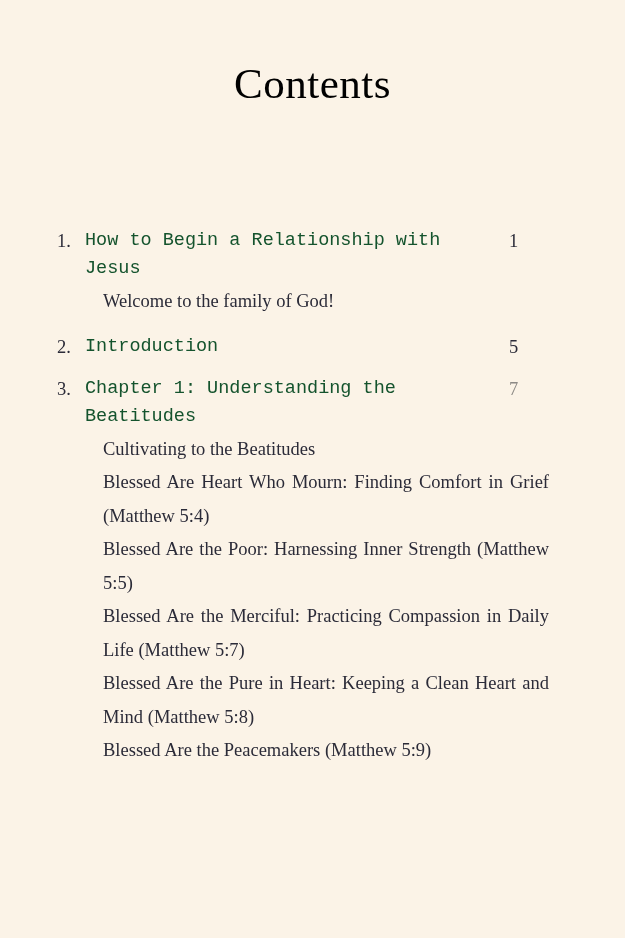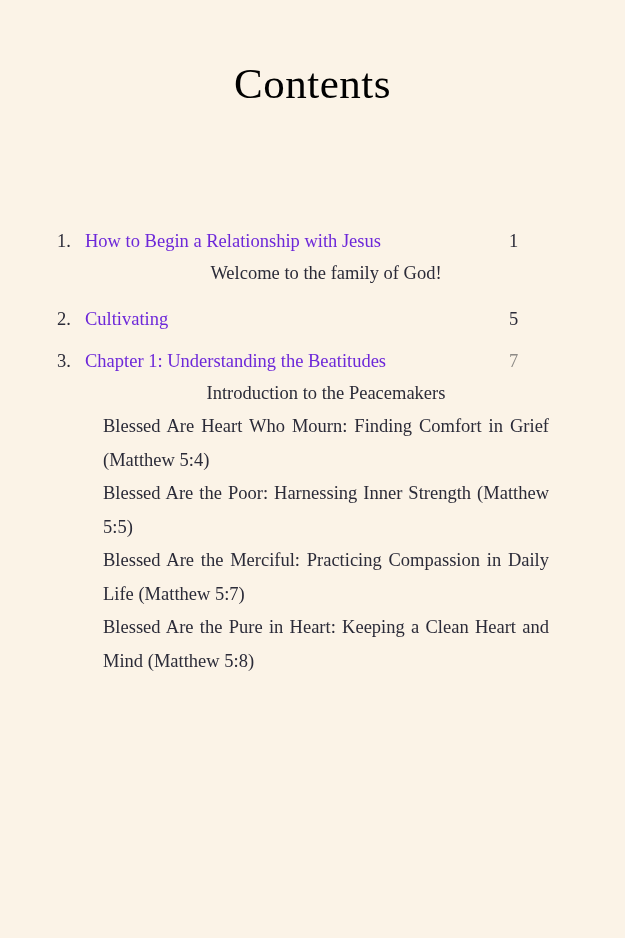--- a/index.html
+++ b/index.html
@@ -66,21 +66,22 @@
     color: #2B2B38;
     text-align: left;
   }
 
   .entry-title {
     display: block;
     margin-left: 28px;
     margin-right: 50px;
     font-size: 18.5px;
     line-height: 28px;
-    color: #6d28d9;
+    color: #14532d;
+    font-family: Liberation Mono, monospace;
   }
 
   .entry-page {
     position: absolute;
     right: 0;
     top: 0;
     width: 40px;
     text-align: left;
     font-size: 18.5px;
     line-height: 28px;
@@ -99,21 +100,21 @@
     line-height: 33.5px;
     color: #2B2B38;
     text-align: justify;
     text-justify: inter-word;
     margin: 0;
     padding: 0;
     -webkit-hyphens: none;
     hyphens: none;
   }
   .sub-entry.plain {
-    text-align: center;
+    text-align: left;
   }
 </style>
 </head>
 <body>
 
 <div class="page">
 
   <div class="toc-title">Contents</div>
 
   <div class="toc-list">
@@ -125,34 +126,35 @@
         <span class="entry-page">1</span>
       </div>
       <div class="sub-list">
         <div class="sub-entry plain">Welcome to the family of God!</div>
       </div>
     </div>
 
     <div class="toc-entry">
       <div class="entry-row">
         <span class="entry-num">2.</span>
-        <span class="entry-title">Cultivating</span>
+        <span class="entry-title">Introduction</span>
         <span class="entry-page">5</span>
       </div>
     </div>
 
     <div class="toc-entry">
       <div class="entry-row">
         <span class="entry-num">3.</span>
         <span class="entry-title">Chapter 1: Understanding the Beatitudes</span>
         <span class="entry-page muted">7</span>
       </div>
       <div class="sub-list">
-        <div class="sub-entry plain">Introduction to the Peacemakers</div>
+        <div class="sub-entry plain">Cultivating to the Beatitudes</div>
         <div class="sub-entry">Blessed Are Heart Who Mourn: Finding Comfort in Grief (Matthew 5:4)</div>
         <div class="sub-entry">Blessed Are the Poor: Harnessing Inner Strength (Matthew 5:5)</div>
         <div class="sub-entry">Blessed Are the Merciful: Practicing Compassion in Daily Life (Matthew 5:7)</div>
         <div class="sub-entry">Blessed Are the Pure in Heart: Keeping a Clean Heart and Mind (Matthew 5:8)</div>
+        <div class="sub-entry plain">Blessed Are the Peacemakers (Matthew 5:9)</div>
       </div>
     </div>
 
   </div>
 </div>
 
 </body></html>

